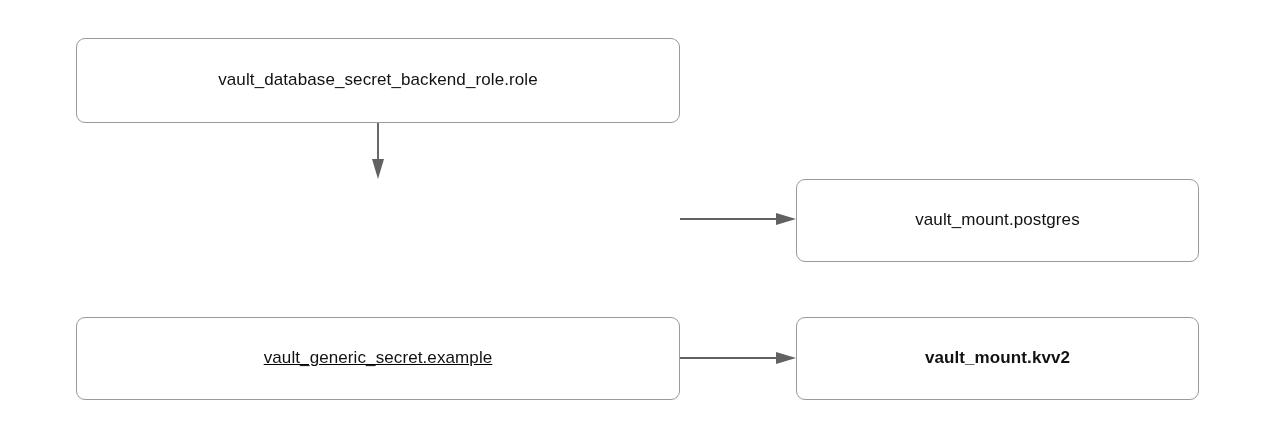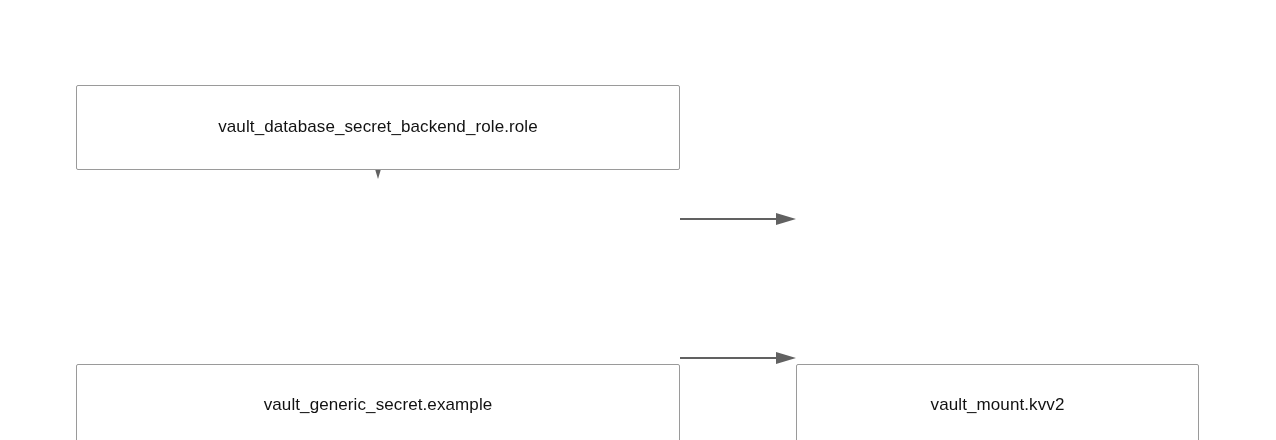--- a/index.html
+++ b/index.html
@@ -15,26 +15,25 @@
     width: 1276px;
     height: 440px;
     background: #ffffff;
     overflow: hidden;
   }
   .node {
     position: absolute;
     box-sizing: border-box;
     background: #ffffff;
     border: 1.4px solid #9a9a9a;
-    border-radius: 2px;
+    border-radius: 9px;
     display: flex;
     align-items: center;
     justify-content: center;
     padding: 0 10px;
-    margin-top: 47px;
   }
   .node-label {
     font-family: "Liberation Sans", sans-serif;
     font-size: 17px;
     line-height: 1.2;
     color: #121212;
     white-space: nowrap;
     text-align: center;
     letter-spacing: 0.1px;
   }
@@ -53,22 +52,22 @@
   }
   .edge-head {
     fill: #616161;
     stroke: none;
   }
 
   
   #node-role          { left: 76px;  top: 38px;  width: 604px; height: 85px; }
   #node-connection    { left: 76px;  top: 180px; width: 604px; height: 83px; }
   #node-mount-postgres{ left: 796px; top: 179px; width: 403px; height: 83px; }
-  #node-generic       { left: 76px;  top: 317px; width: 604px; height: 83px; }
-  #node-mount-kvv2    { left: 796px; top: 317px; width: 403px; height: 83px; }
+  #node-generic       { left: 76px;  top: 317px; width: 604px; height: 83px; text-decoration: underline; }
+  #node-mount-kvv2    { left: 796px; top: 317px; width: 403px; height: 83px; font-weight: bold; }
 </style>
 </head>
 <body>
 
 <div id="canvas">
 
   <svg id="edge-layer" viewBox="0 0 1276 440" width="1276" height="440" xmlns="http://www.w3.org/2000/svg">
 
     <g>
       <line class="edge-line" x1="378" y1="123" x2="378" y2="161"></line>
@@ -84,20 +83,23 @@
       <line class="edge-line" x1="680" y1="358" x2="778" y2="358"></line>
       <polygon class="edge-head" points="776,352 776,364 796,358"></polygon>
     </g>
   </svg>
 
   <div class="node" id="node-role">
     <span class="node-label">vault_database_secret_backend_role.role</span>
   </div>
 
 
+  <div class="node" id="node-mount-postgres">
+    <span class="node-label">vault_mount.postgres</span>
+  </div>
 
   <div class="node" id="node-generic">
     <span class="node-label">vault_generic_secret.example</span>
   </div>
 
   <div class="node" id="node-mount-kvv2">
     <span class="node-label">vault_mount.kvv2</span>
   </div>
 
 </div>

